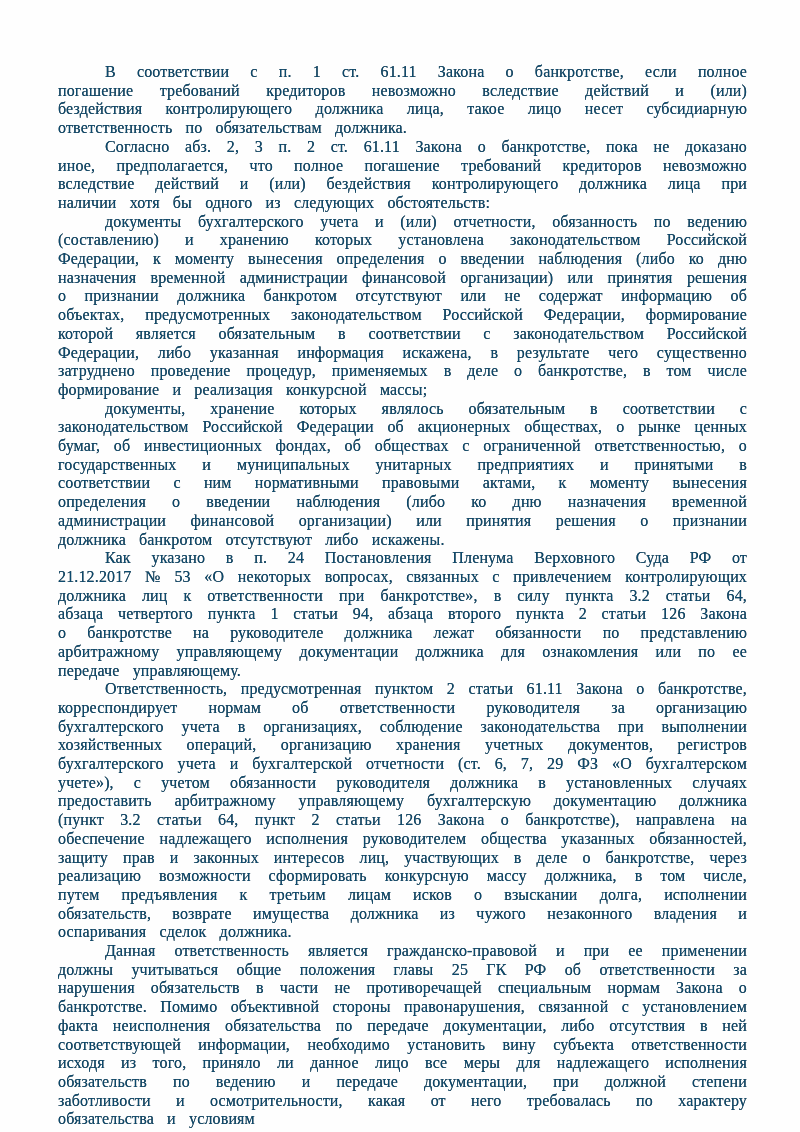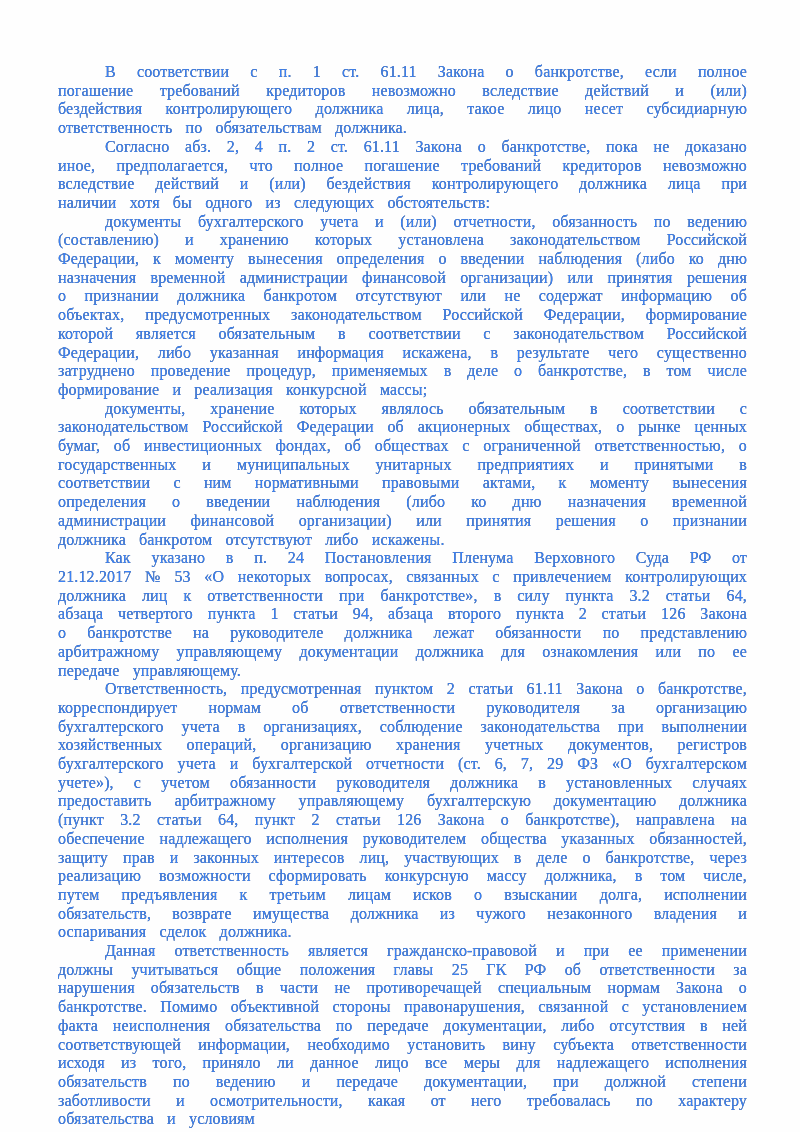--- a/index.html
+++ b/index.html
@@ -27,21 +27,21 @@
     text-indent: 47px;
     word-spacing: 9px;
     letter-spacing: 0.15px;
     
     text-shadow: 0 0 0.45px rgba(25, 25, 25, 0.8);
   }
 </style>
 </head>
 <body>
 
-<div class="page" style="background: rgb(254, 254, 254); color: #3b82f6;">
+<div class="page" style="background: rgb(254, 254, 254); color: #0c4a6e;">
   <p class="para">В соответствии с п. 1 ст. 61.11 Закона о банкротстве, если полное погашение требований кредиторов невозможно вследствие действий и (или) бездействия контролирующего должника лица, такое лицо несет субсидиарную ответственность по обязательствам должника.</p>
-  <p class="para">Согласно абз. 2, 4 п. 2 ст. 61.11 Закона о банкротстве, пока не доказано иное, предполагается, что полное погашение требований кредиторов невозможно вследствие действий и (или) бездействия контролирующего должника лица при наличии хотя бы одного из следующих обстоятельств:</p>
+  <p class="para">Согласно абз. 2, 3 п. 2 ст. 61.11 Закона о банкротстве, пока не доказано иное, предполагается, что полное погашение требований кредиторов невозможно вследствие действий и (или) бездействия контролирующего должника лица при наличии хотя бы одного из следующих обстоятельств:</p>
   <p class="para">документы бухгалтерского учета и (или) отчетности, обязанность по ведению (составлению) и хранению которых установлена законодательством Российской Федерации, к моменту вынесения определения о введении наблюдения (либо ко дню назначения временной администрации финансовой организации) или принятия решения о признании должника банкротом отсутствуют или не содержат информацию об объектах, предусмотренных законодательством Российской Федерации, формирование которой является обязательным в соответствии с законодательством Российской Федерации, либо указанная информация искажена, в результате чего существенно затруднено проведение процедур, применяемых в деле о банкротстве, в том числе формирование и реализация конкурсной массы;</p>
   <p class="para">документы, хранение которых являлось обязательным в соответствии с законодательством Российской Федерации об акционерных обществах, о рынке ценных бумаг, об инвестиционных фондах, об обществах с ограниченной ответственностью, о государственных и муниципальных унитарных предприятиях и принятыми в соответствии с ним нормативными правовыми актами, к моменту вынесения определения о введении наблюдения (либо ко дню назначения временной администрации финансовой организации) или принятия решения о признании должника банкротом отсутствуют либо искажены.</p>
   <p class="para">Как указано в п. 24 Постановления Пленума Верховного Суда РФ от 21.12.2017 № 53 «О некоторых вопросах, связанных с привлечением контролирующих должника лиц к ответственности при банкротстве», в силу пункта 3.2 статьи 64, абзаца четвертого пункта 1 статьи 94, абзаца второго пункта 2 статьи 126 Закона о банкротстве на руководителе должника лежат обязанности по представлению арбитражному управляющему документации должника для ознакомления или по ее передаче управляющему.</p>
   <p class="para">Ответственность, предусмотренная пунктом 2 статьи 61.11 Закона о банкротстве, корреспондирует нормам об ответственности руководителя за организацию бухгалтерского учета в организациях, соблюдение законодательства при выполнении хозяйственных операций, организацию хранения учетных документов, регистров бухгалтерского учета и бухгалтерской отчетности (ст. 6, 7, 29 ФЗ «О бухгалтерском учете»), с учетом обязанности руководителя должника в установленных случаях предоставить арбитражному управляющему бухгалтерскую документацию должника (пункт 3.2 статьи 64, пункт 2 статьи 126 Закона о банкротстве), направлена на обеспечение надлежащего исполнения руководителем общества указанных обязанностей, защиту прав и законных интересов лиц, участвующих в деле о банкротстве, через реализацию возможности сформировать конкурсную массу должника, в том числе, путем предъявления к третьим лицам исков о взыскании долга, исполнении обязательств, возврате имущества должника из чужого незаконного владения и оспаривания сделок должника.</p>
   <p class="para">Данная ответственность является гражданско-правовой и при ее применении должны учитываться общие положения главы 25 ГК РФ об ответственности за нарушения обязательств в части не противоречащей специальным нормам Закона о банкротстве. Помимо объективной стороны правонарушения, связанной с установлением факта неисполнения обязательства по передаче документации, либо отсутствия в ней соответствующей информации, необходимо установить вину субъекта ответственности исходя из того, приняло ли данное лицо все меры для надлежащего исполнения обязательств по ведению и передаче документации, при должной степени заботливости и осмотрительности, какая от него требовалась по характеру обязательства и условиям</p>
 </div>
 
 </body></html>

